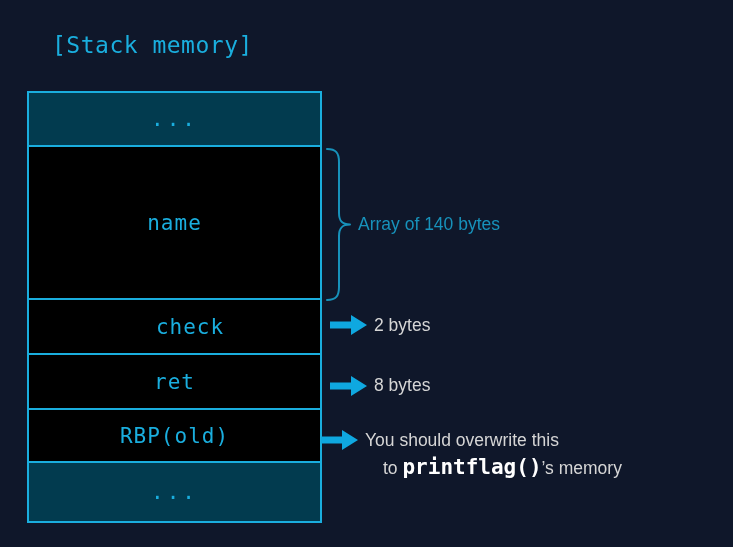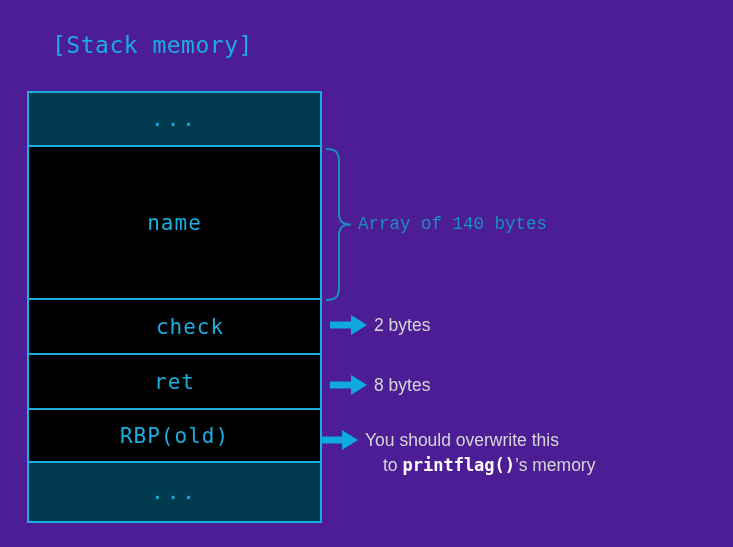--- a/index.html
+++ b/index.html
@@ -11,21 +11,21 @@
     width: 733px;
     height: 547px;
     overflow: hidden;
     font-family: "Liberation Sans", sans-serif;
     position: relative;
   }
   #canvas {
     position: relative;
     width: 733px;
     height: 547px;
-    background: #4c1d95;
+    background: #0f172a;
   }
 
   
   .title {
     position: absolute;
     left: 52px;
     top: 32px;
     font-family: "DejaVu Sans Mono", "Liberation Mono", monospace;
     font-size: 23px;
     letter-spacing: 0.5px;
@@ -97,33 +97,32 @@
   }
   .annot-text {
     color: #d6d6d6;
     font-size: 17.5px;
     line-height: 1.42;
     white-space: nowrap;
     padding-left: 6px;
   }
   .annot-text.cyan {
     color: #1792bb;
-    font-family: Liberation Mono, monospace;
   }
   .mono-bold {
     font-family: "DejaVu Sans Mono", "Liberation Mono", monospace;
     font-weight: bold;
-    font-size: 17px;
+    font-size: 21px;
     color: #ffffff;
   }
   .indent { display: block; padding-left: 18px; }
 
   #annot-array  { left: 352px; top: 212px; }
   #annot-check  { left: 330px; top: 313px; }
-  #annot-rbp    { left: 330px; top: 373px; }
+  #annot-rbp    { left: 330px; top: 373px; align-items: center; }
   #annot-ret    { left: 321px; top: 428px; }
 </style>
 </head>
 <body>
 
 <div id="canvas">
 
   <div class="title">[Stack memory]</div>
 
   <div id="stack">

